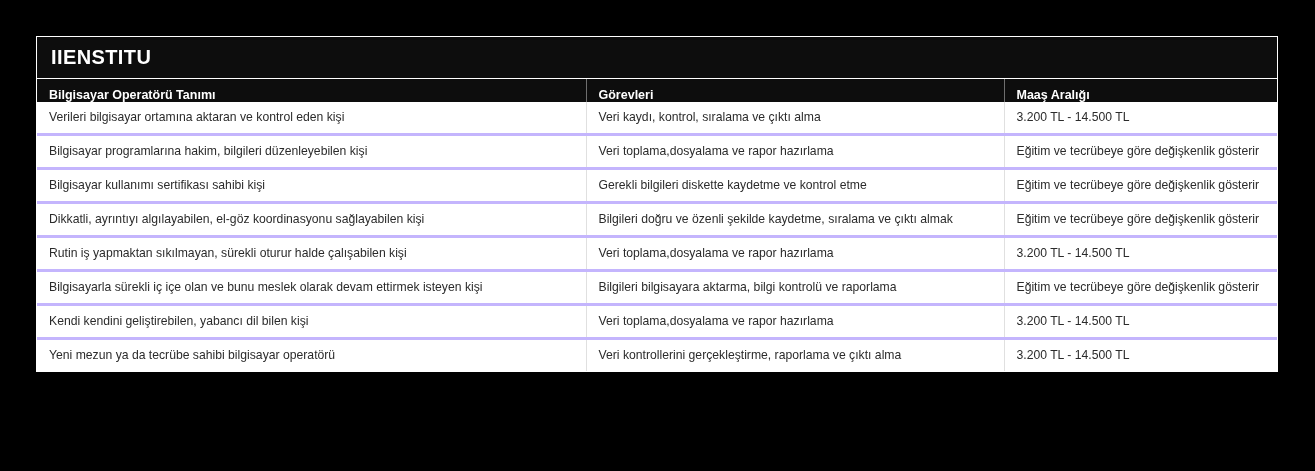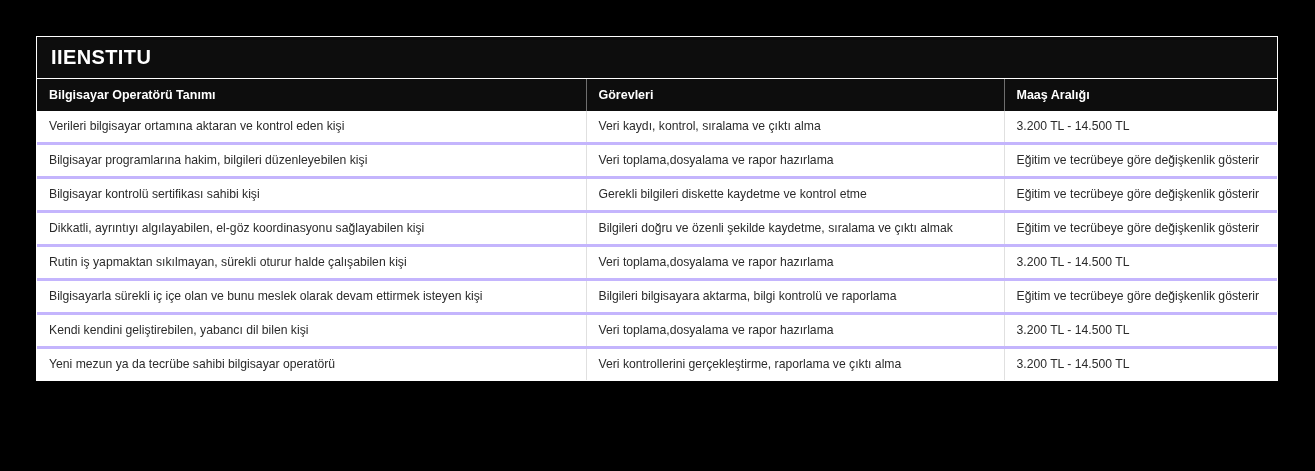--- a/index.html
+++ b/index.html
@@ -58,21 +58,21 @@
   }
 
   table.data-table thead tr {
     background: #0d0d0d;
   }
   table.data-table thead th {
     color: #ffffff;
     font-size: 12.5px;
     font-weight: bold;
     text-align: left;
-    padding: 9px 12px 9px 12px;
+    padding: 9px 12px 0 12px;
     border-right: 1px solid #6e6e6e;
     box-sizing: border-box;
     white-space: nowrap;
     overflow: hidden;
   }
   table.data-table thead th:last-child {
     border-right: none;
   }
 
   table.data-table tbody tr {
@@ -133,21 +133,21 @@
           <td>Verileri bilgisayar ortamına aktaran ve kontrol eden kişi</td>
           <td>Veri kaydı, kontrol, sıralama ve çıktı alma</td>
           <td>3.200 TL - 14.500 TL</td>
         </tr>
         <tr>
           <td>Bilgisayar programlarına hakim, bilgileri düzenleyebilen kişi</td>
           <td>Veri toplama,dosyalama ve rapor hazırlama</td>
           <td>Eğitim ve tecrübeye göre değişkenlik gösterir</td>
         </tr>
         <tr>
-          <td>Bilgisayar kontrolü sertifikası sahibi kişi</td>
+          <td>Bilgisayar kullanımı sertifikası sahibi kişi</td>
           <td>Gerekli bilgileri diskette kaydetme ve kontrol etme</td>
           <td>Eğitim ve tecrübeye göre değişkenlik gösterir</td>
         </tr>
         <tr>
           <td>Dikkatli, ayrıntıyı algılayabilen, el-göz koordinasyonu sağlayabilen kişi</td>
           <td>Bilgileri doğru ve özenli şekilde kaydetme, sıralama ve çıktı almak</td>
           <td>Eğitim ve tecrübeye göre değişkenlik gösterir</td>
         </tr>
         <tr>
           <td>Rutin iş yapmaktan sıkılmayan, sürekli oturur halde çalışabilen kişi</td>

